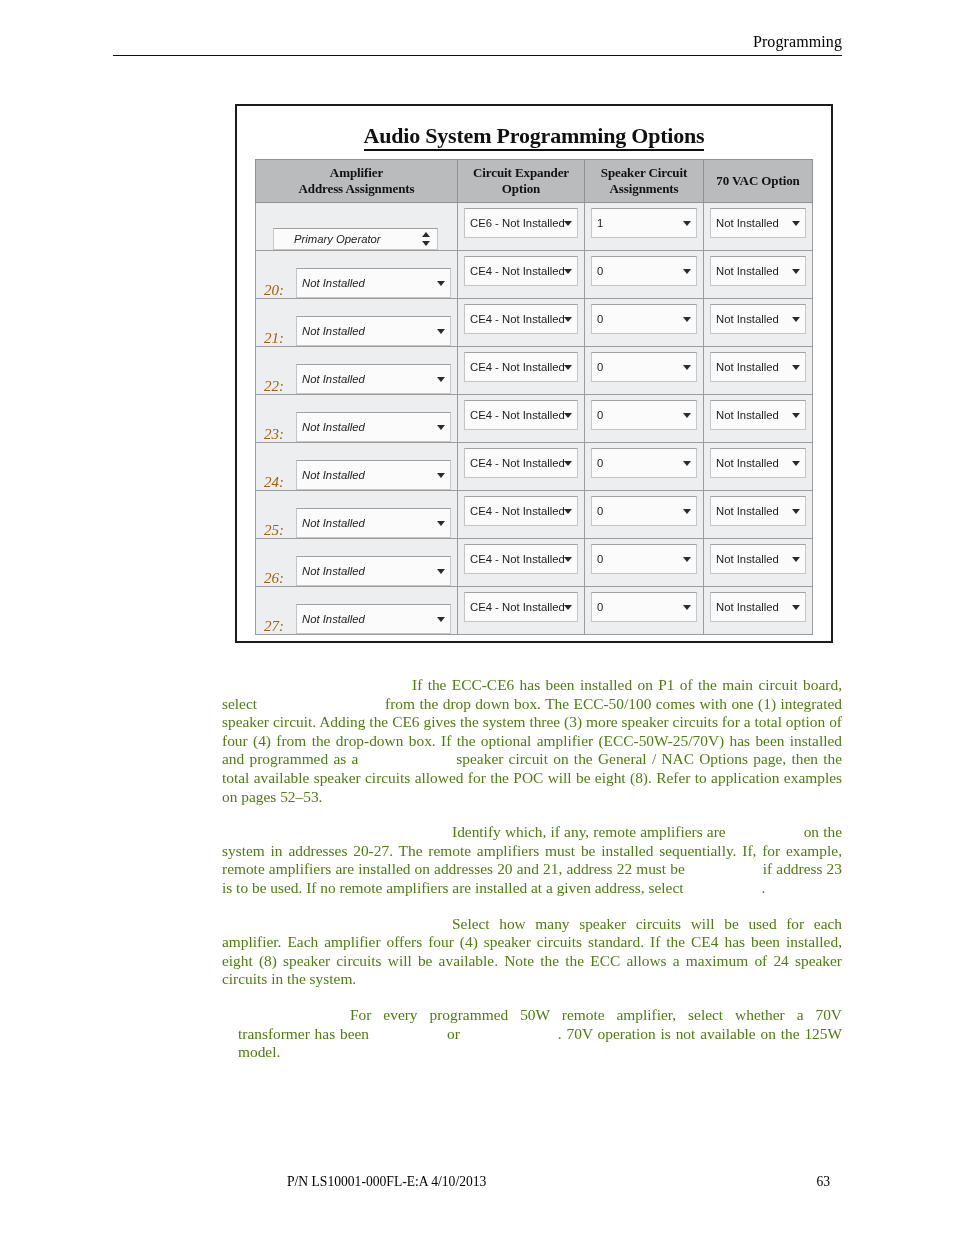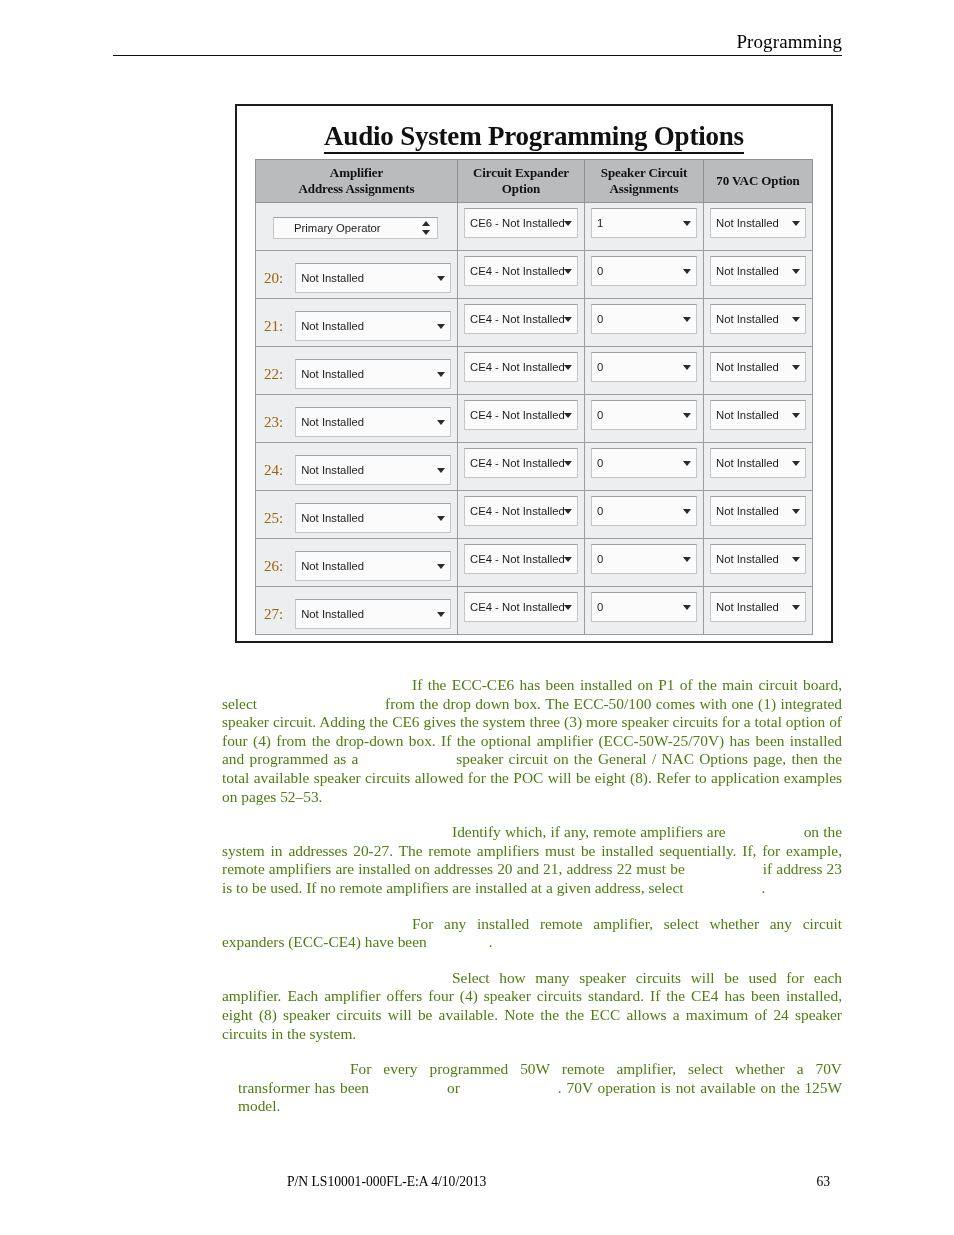--- a/index.html
+++ b/index.html
@@ -19,21 +19,21 @@
 
   
   .page-header {
     position: absolute;
     left: 113px;
     top: 33px;
     width: 729px;
   }
   .page-header .hdr-text {
     text-align: right;
-    font-size: 19px;
+    font-size: 16px;
     line-height: 17px;
     letter-spacing: 0.1px;
   }
   .page-header .hdr-rule {
     margin-top: 5px;
     border-bottom: 1.4px solid #111;
   }
 
   
   .figure {
@@ -49,21 +49,21 @@
   }
   .fig-inner {
     width: 100%;
     height: 100%;
     position: relative;
   }
   .fig-title {
     text-align: center;
     font-family: "Liberation Serif", "DejaVu Serif", serif;
     font-weight: bold;
-    font-size: 27px;
+    font-size: 22px;
     line-height: 26px;
     letter-spacing: -0.2px;
     color: #101010;
     margin: 8px 0 6px 0;
   }
   .fig-title span {
     border-bottom: 2px solid #101010;
     padding-bottom: 1px;
   }
 
@@ -99,23 +99,24 @@
     vertical-align: top;
     height: 47px;
   }
   .opt-table tr.row-primary td { height: 47px; }
 
   
   .addr-cell {
     position: relative;
     height: 100%;
     display: flex;
-    align-items: center;
+    align-items: flex-end;
     padding: 0 6px 0 8px;
     box-sizing: border-box;
+    font-style: italic;
   }
   .addr-num {
     font-family: "Liberation Serif", "DejaVu Serif", serif;
     font-size: 15px;
     color: #a16207;
     margin-right: 12px;
     flex: 0 0 auto;
     line-height: 1;
     padding-top: 7px;
   }
@@ -597,21 +598,20 @@
     </table>
   </div>
 </div>
 
 <div class="body-copy">
 
   <p><span class="lead-3"></span><span>If the ECC-CE6 has been installed on P1 of the main circuit board, select</span><span class="gap-xl"></span><span>from the drop down box.  The ECC-50/100 comes with one (1) integrated speaker circuit.  Adding the CE6 gives the system three (3) more speaker circuits for a total option of four (4) from the drop-down box.  If the optional amplifier (ECC-50W-25/70V) has been installed and programmed as a</span><span class="gap-lg"></span><span>speaker circuit on the General / NAC Options page, then the total available speaker circuits allowed for the POC will be eight (8).  Refer to application examples on pages 52–53.</span></p>
 
   <p><span class="lead-4"></span><span>Identify which, if any, remote amplifiers are</span><span class="gap-md"></span><span>on the system in addresses 20-27.  The remote amplifiers must be installed sequentially.  If, for example, remote amplifiers are installed on addresses 20 and 21, address 22 must be</span><span class="gap-md"></span><span>if address 23 is to be used.  If no remote amplifiers are installed at a given address, select</span><span class="gap-md"></span><span>.</span></p>
 
-  <p><span class="lead-3"></span><span>For any installed remote amplifier, select whether any circuit expanders (ECC-CE4) have been</span><span class="gap-sm"></span><span>.</span></p>
 
   <p><span class="lead-4"></span><span>Select how many speaker circuits will be used for each amplifier.  Each amplifier offers four (4) speaker circuits standard.  If the CE4 has been installed, eight (8) speaker circuits will be available.  Note the the ECC allows a maximum of 24 speaker circuits in the system.</span></p>
 
   <p><span class="lead-5"></span><span>For every programmed 50W remote amplifier, select whether a 70V transformer has been</span><span class="gap-md"></span><span>or</span><span class="gap-lg"></span><span>.  70V operation is not available on the 125W model.</span></p>
 
 </div>
 
 <div class="page-footer">
   <div class="pn">P/N LS10001-000FL-E:A  4/10/2013</div>
   <div class="pg">63</div>

